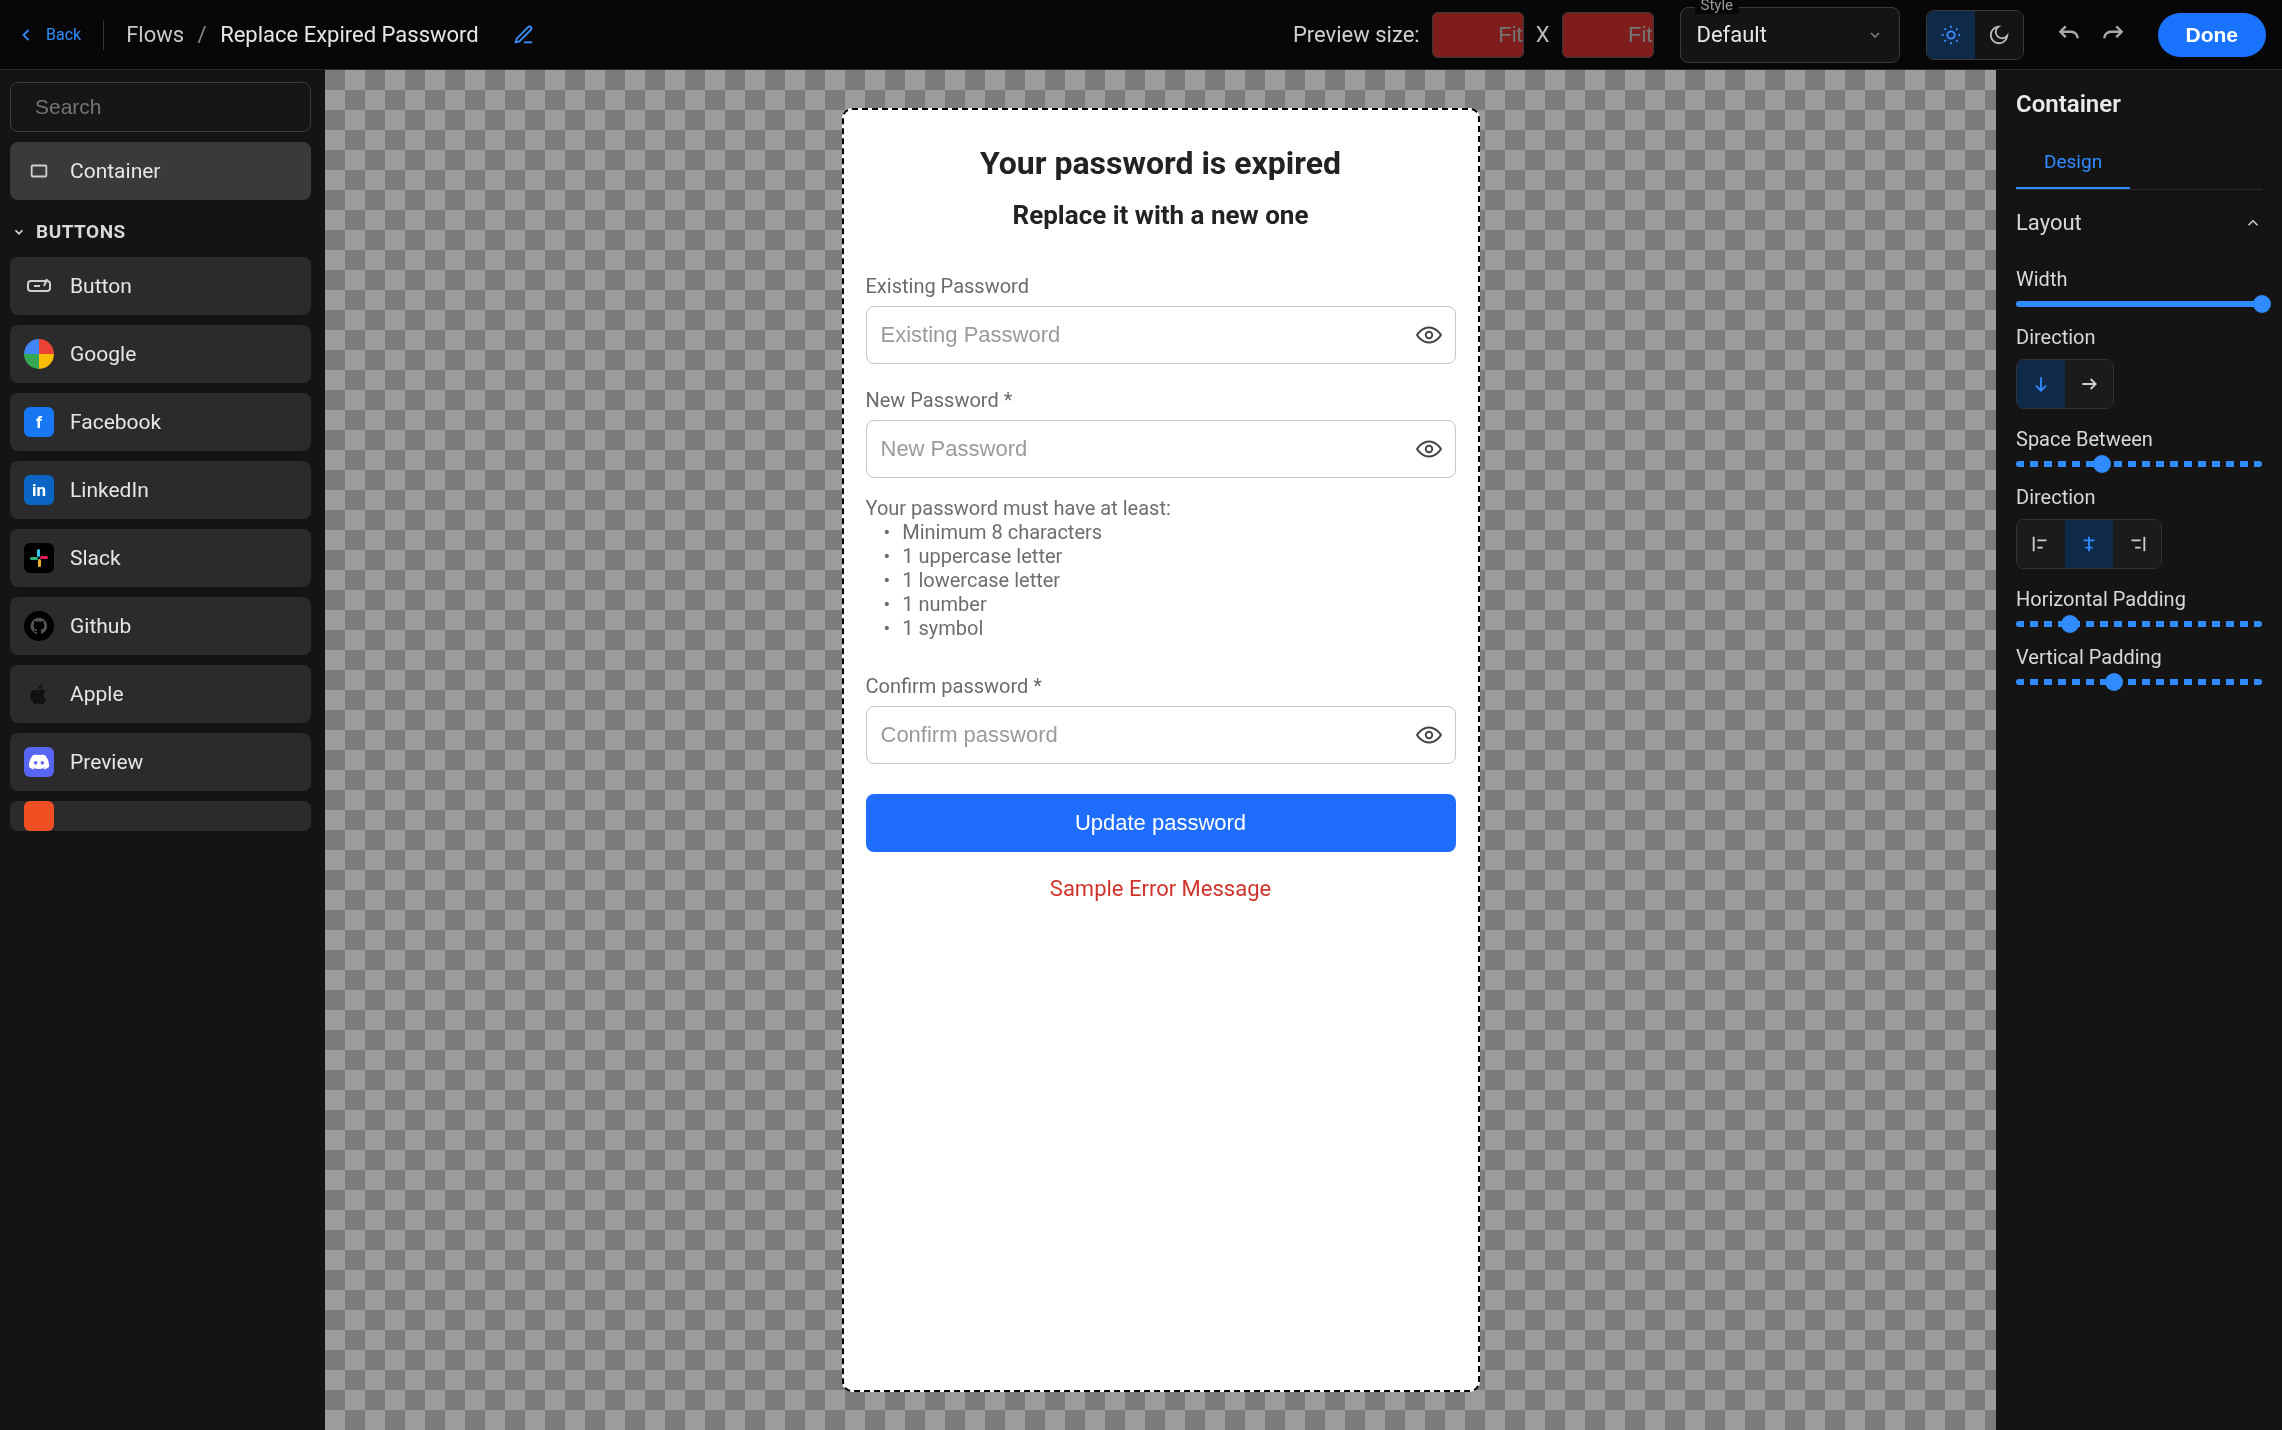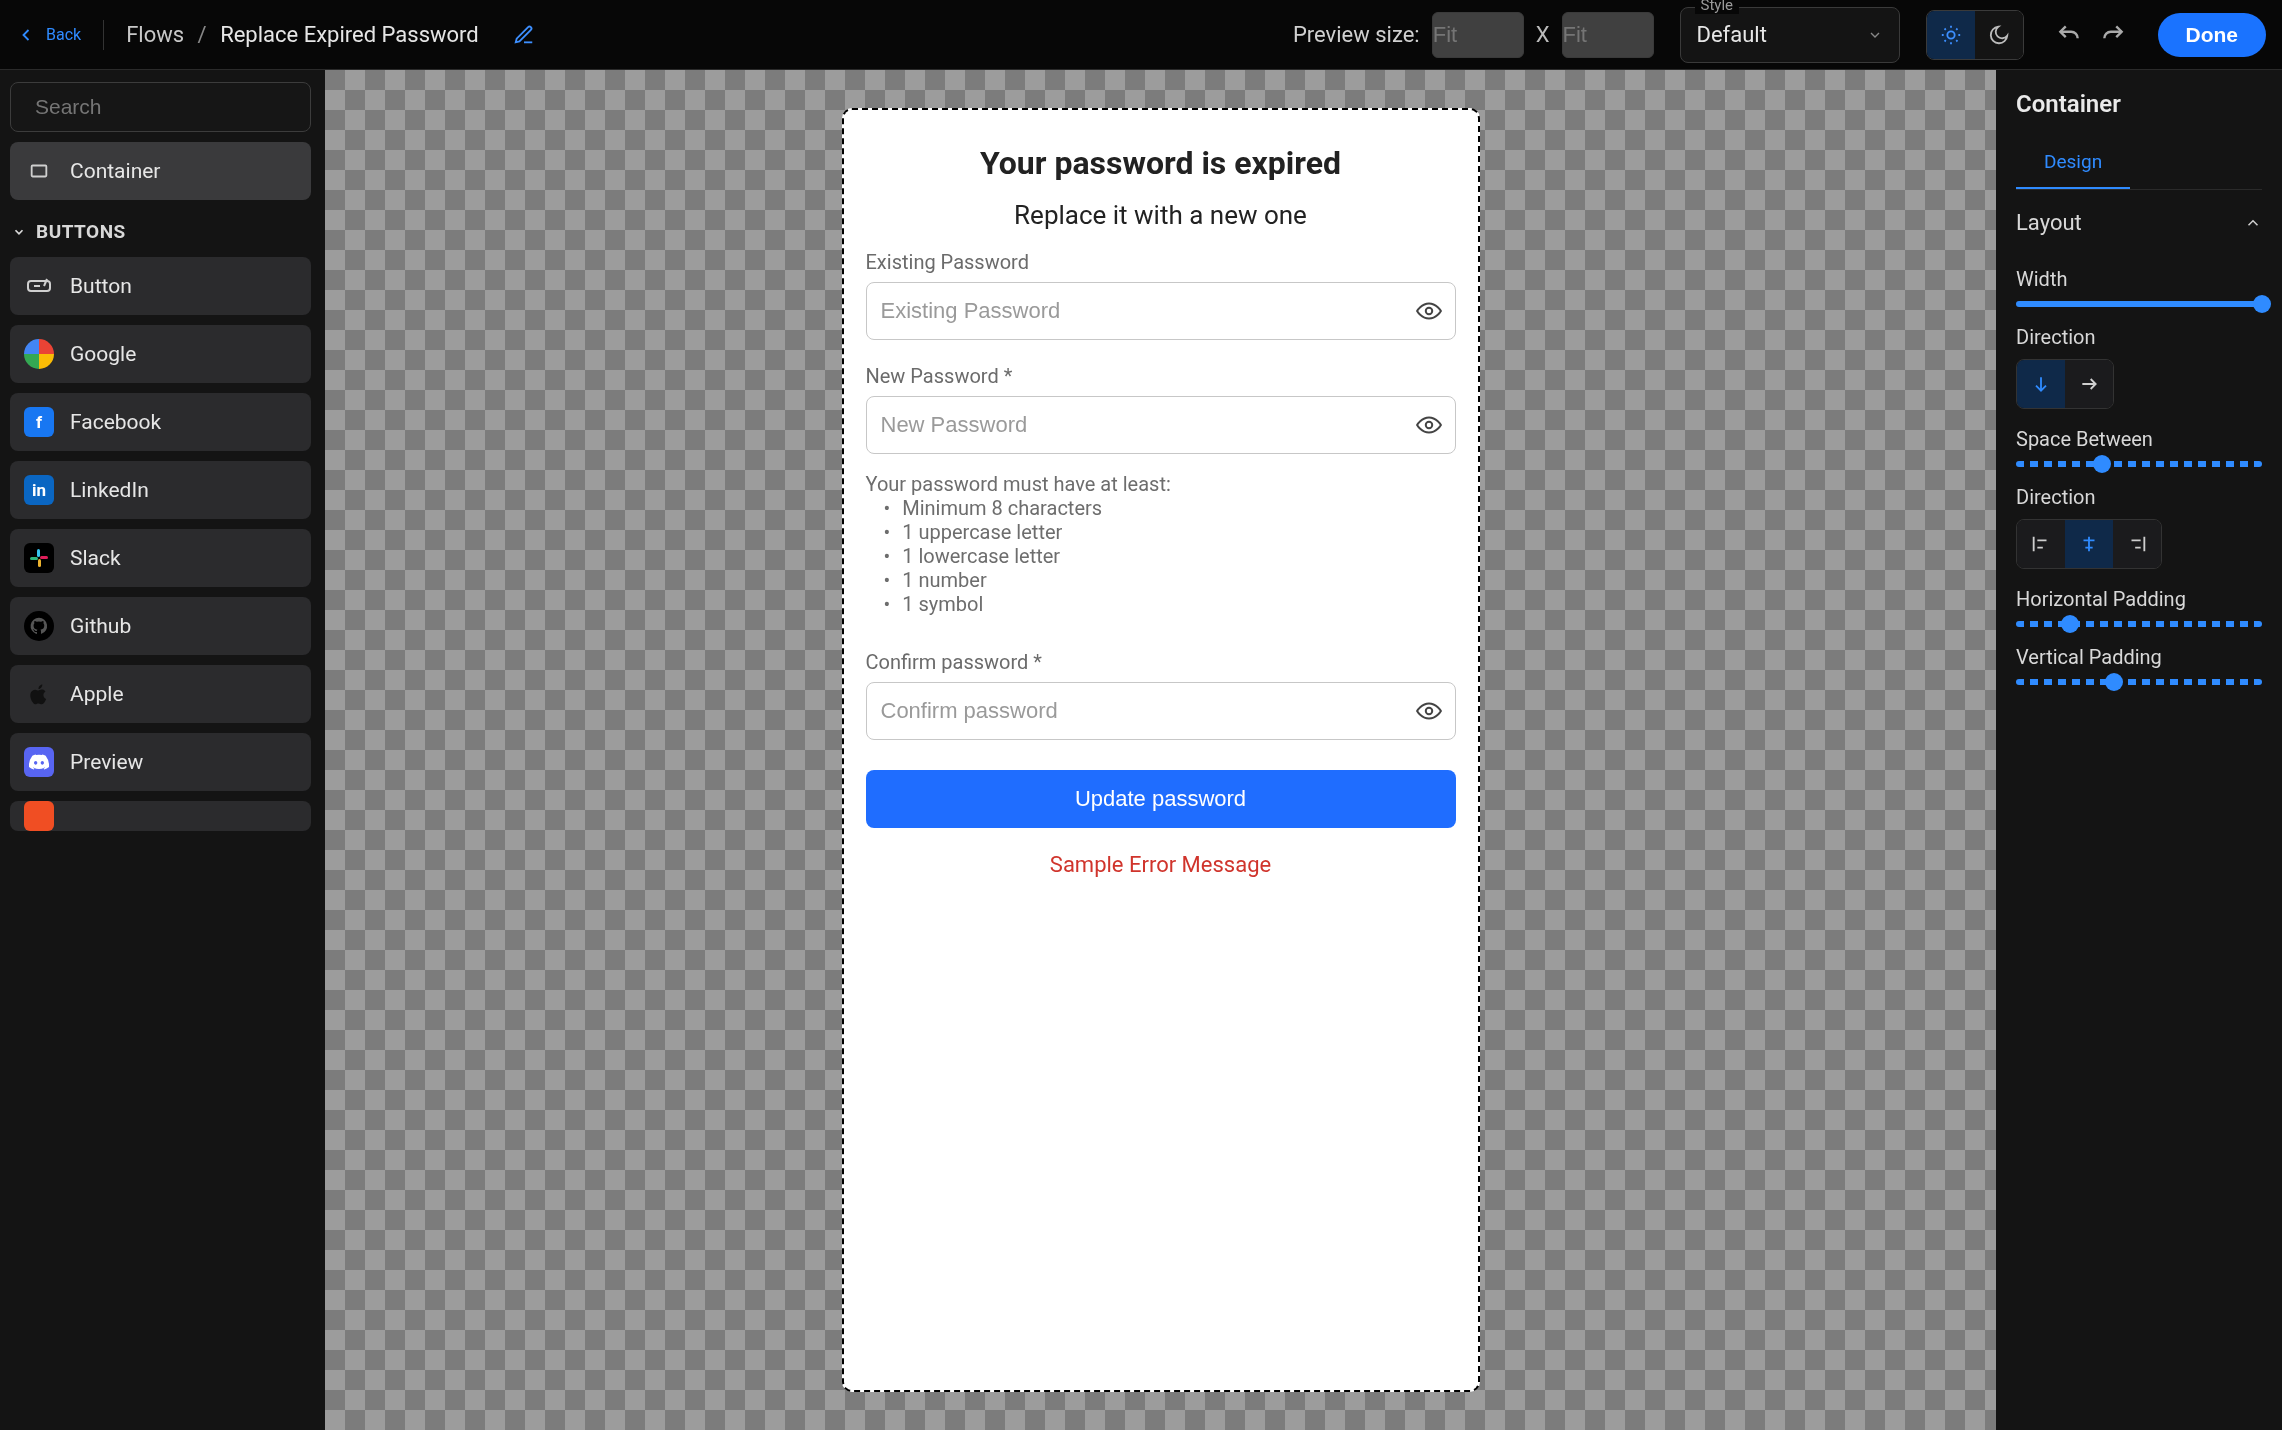--- a/index.html
+++ b/index.html
@@ -38,22 +38,22 @@
   .crumb { font-size: 22px; color: #c8c8c8; }
   .crumb .sep { margin: 0 8px; color: #888; }
   .crumb .active { color: #e6e6e6; }
   .edit-icon { margin-left: 22px; color: #3d8fff; cursor:pointer; }
 
   .topbar-spacer { flex: 1; }
 
   .preview-size { display:flex; align-items:center; gap:12px; font-size:22px; color:#d0d0d0; }
   .size-input {
     width: 92px; height: 46px;
-    background: #404040; border:1px solid #3a3a3a; border-radius:6px;
-    color:#9e9e9e; font-size:22px; text-align:left;
+    background: #7f1d1d; border:1px solid #3a3a3a; border-radius:6px;
+    color:#9e9e9e; font-size:22px; text-align:right;
   }
   .x-sep { color:#bbb; }
 
   .style-select {
     position:relative;
     width: 220px; height:56px;
     border:1px solid #3a3a3a; border-radius:8px; background:#141414;
     display:flex; align-items:center; padding:0 16px;
     font-size:22px; color:#e6e6e6;
     margin-left: 14px;
@@ -159,21 +159,21 @@
   .artboard {
     width: 638px; background:#fff; border-radius:10px;
     border:2px dashed #000;
     padding: 34px 22px 28px 22px;
     color:#222;
   }
   .artboard h1 {
     text-align:center; font-size:32px; font-weight:700; margin-bottom:18px;
   }
   .artboard h2 {
-    text-align:center; font-size:26px; font-weight:400; color:#222; margin-bottom:20px;
+    text-align:center; font-size:26px; font-weight:700; color:#222; margin-bottom:44px;
   }
   .fld-label { font-size:20px; color:#6b6b6b; margin-bottom:8px; display:block; }
   .fld {
     position:relative; margin-bottom:24px;
   }
   .fld input {
     width:100%; height:58px; border:1px solid #c7c7c7; border-radius:8px;
     font-size:22px; padding:0 56px 0 14px; color:#333; background:#fff;
   }
   .fld input::placeholder{ color:#9a9a9a; }

